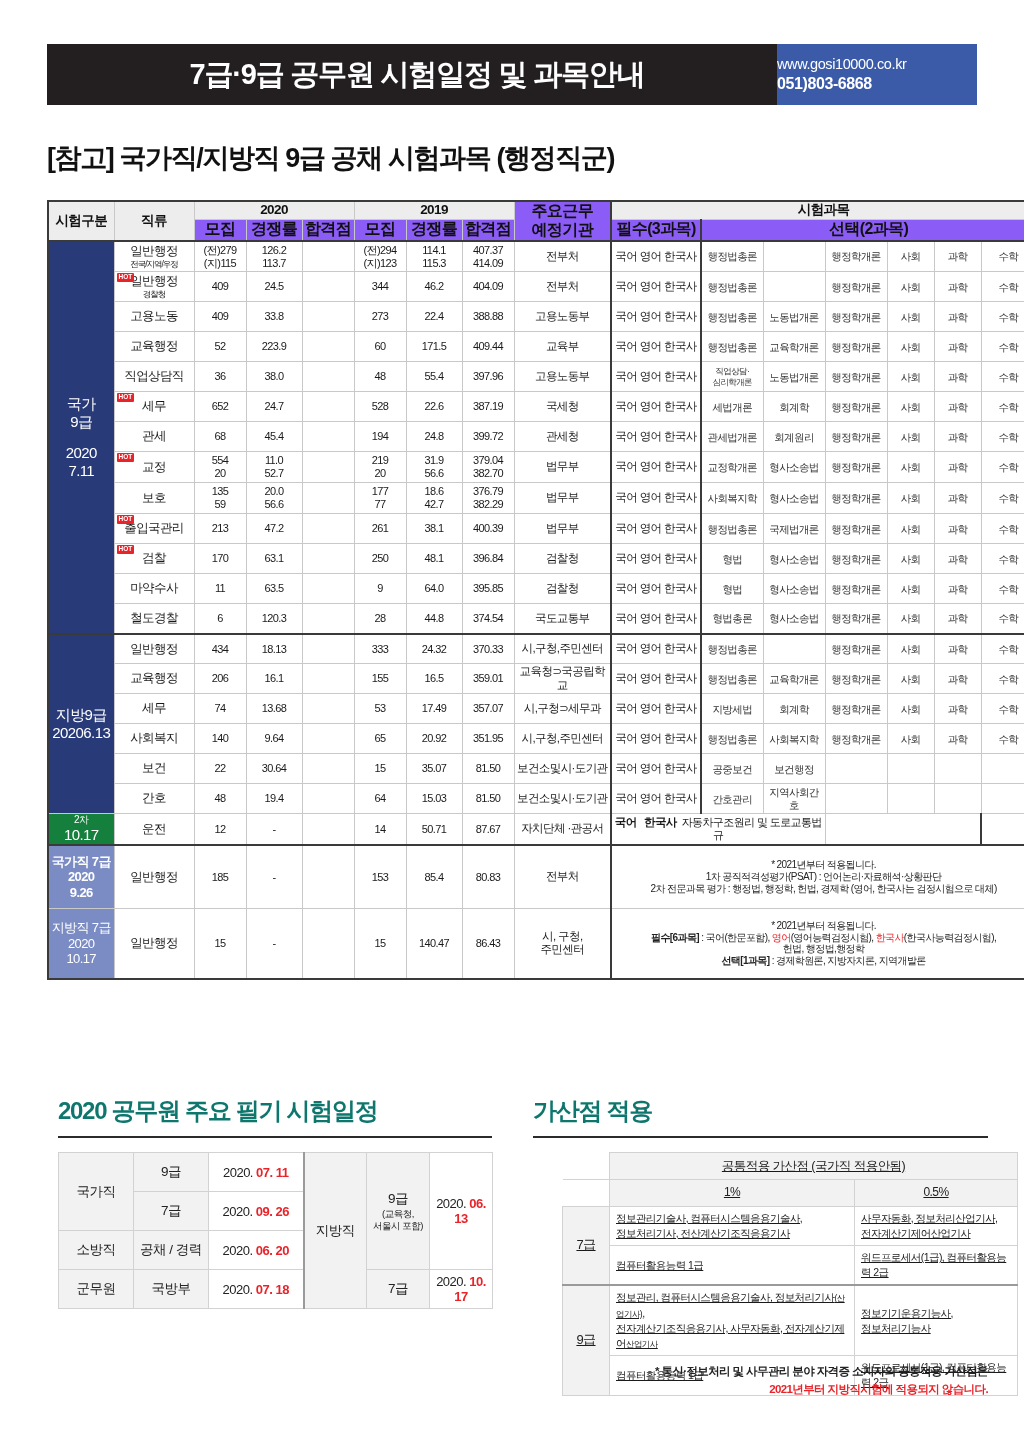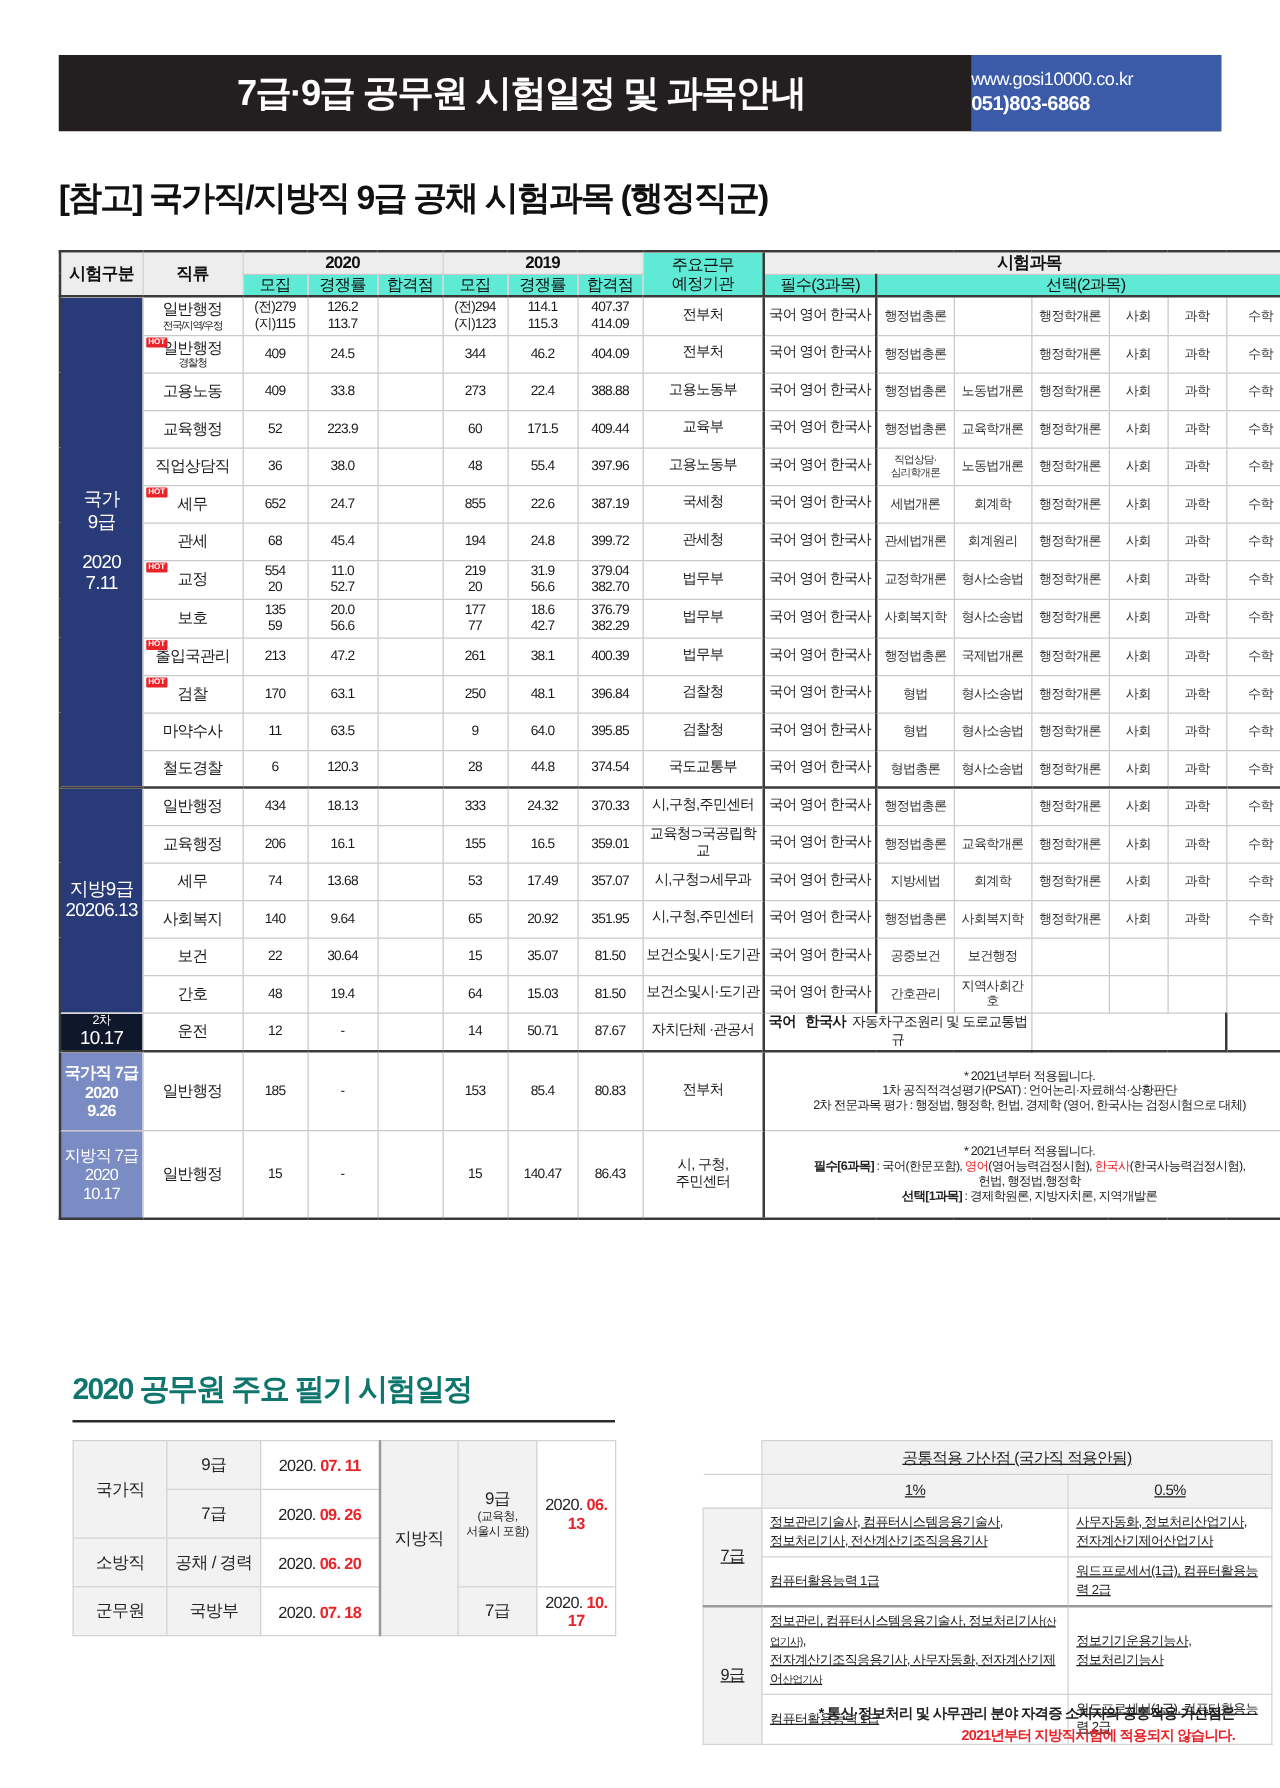--- a/index.html
+++ b/index.html
@@ -45,30 +45,30 @@
     border:1px solid #c9c9c9;
     padding:0 2px;
     text-align:center;
     vertical-align:middle;
     line-height:1.18;
     letter-spacing:-0.6px;
     font-weight:normal;
     overflow:hidden;
   }
   .main-table .hd{background:#ededed;font-weight:bold;font-size:13.5px;color:#111;}
-  .main-table .hd-sm{background:#5eead4;font-weight:normal;font-size:13px;color:#111;}
+  .main-table .hd-sm{background:#8b5cf6;font-weight:bold;font-size:16px;color:#111;}
   .outer-l{border-left:2px solid #3a3a3a !important;}
   .outer-r{border-right:2px solid #3a3a3a !important;}
   .outer-t{border-top:2px solid #3a3a3a !important;}
   .outer-b{border-bottom:2px solid #3a3a3a !important;}
 
   .grp-nat{background:#283a77;color:#ffffff;font-weight:bold;font-size:15px;letter-spacing:-0.5px;
            border-right:1px solid #c9c9c9;}
   .grp-loc{background:#283a77;color:#ffffff;font-weight:bold;font-size:15px;letter-spacing:-0.5px;}
-  .grp-2nd{background:#0f172a;color:#ffffff;font-weight:bold;letter-spacing:-0.5px;margin-top:32px;}
+  .grp-2nd{background:#15803d;color:#ffffff;font-weight:bold;letter-spacing:-0.5px;margin-top:32px;}
   .grp-2nd .s1{font-size:10px;display:block;}
   .grp-2nd .s2{font-size:15px;display:block;}
   .grp-7n{background:#7b8cc4;color:#ffffff;font-weight:bold;letter-spacing:-0.5px;font-size:13px;line-height:1.35;}
   .grp-7l{background:#7b8cc4;color:#ffffff;font-weight:bold;letter-spacing:-0.5px;font-size:13px;line-height:1.35;}
   .grp-nat .gl1{font-size:15px;display:block;}
   .grp-nat .gl2{font-size:15px;display:block;margin-top:14px;}
 
   .jik{font-weight:bold;font-size:12.5px;position:relative;letter-spacing:-0.8px;}
   .jik .sub{display:block;font-size:8.5px;font-weight:normal;letter-spacing:-1px;}
   .hot{
@@ -279,21 +279,21 @@
           <td class="opt">행정학개론</td>
           <td class="opt">사회</td>
           <td class="opt">과학</td>
           <td class="opt outer-r">수학</td>
         </tr>
         <tr style="height: 30px;">
           <td class="jik"><span class="hot">HOT</span>세무</td>
           <td class="num">652</td>
           <td class="num">24.7</td>
           <td class="num"></td>
-          <td class="num">855</td>
+          <td class="num">528</td>
           <td class="num">22.6</td>
           <td class="num">387.19</td>
           <td class="org">국세청</td>
           <td class="req">국어 영어 한국사</td>
           <td class="opt">세법개론</td>
           <td class="opt">회계학</td>
           <td class="opt">행정학개론</td>
           <td class="opt">사회</td>
           <td class="opt">과학</td>
           <td class="opt outer-r">수학</td>
@@ -628,20 +628,24 @@
         </td>
         <td class="lbl">7급</td>
         <td class="date">
           <span>2020.</span>
           <span class="r">10. 17</span>
         </td>
       </tr>
     </tbody>
   </table>
 
+  <div style="position:absolute;left:533px;top:1095px;width:455px">
+    <div class="sec-title">가산점 적용</div>
+    <div class="sec-rule" style="margin-top:9px"></div>
+  </div>
 
   <table class="bonus">
     <colgroup>
       <col style="width:47px">
         <col style="width:245px">
         <col style="width:163px">
     </colgroup>
     <tbody>
       <tr>
         <td class="blank"></td>

